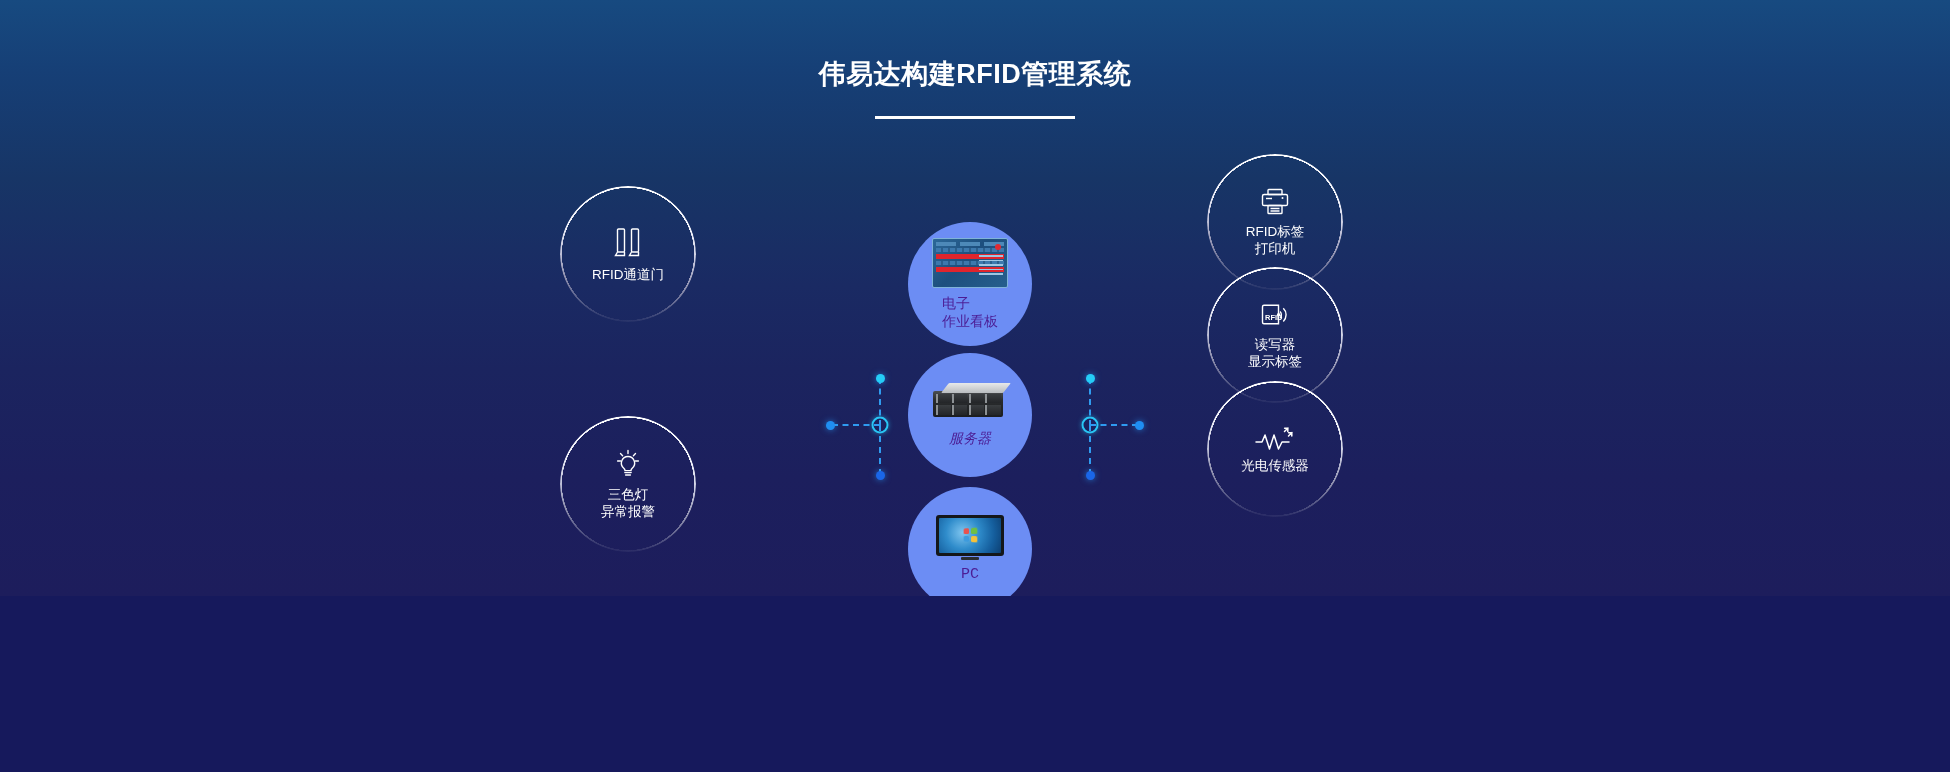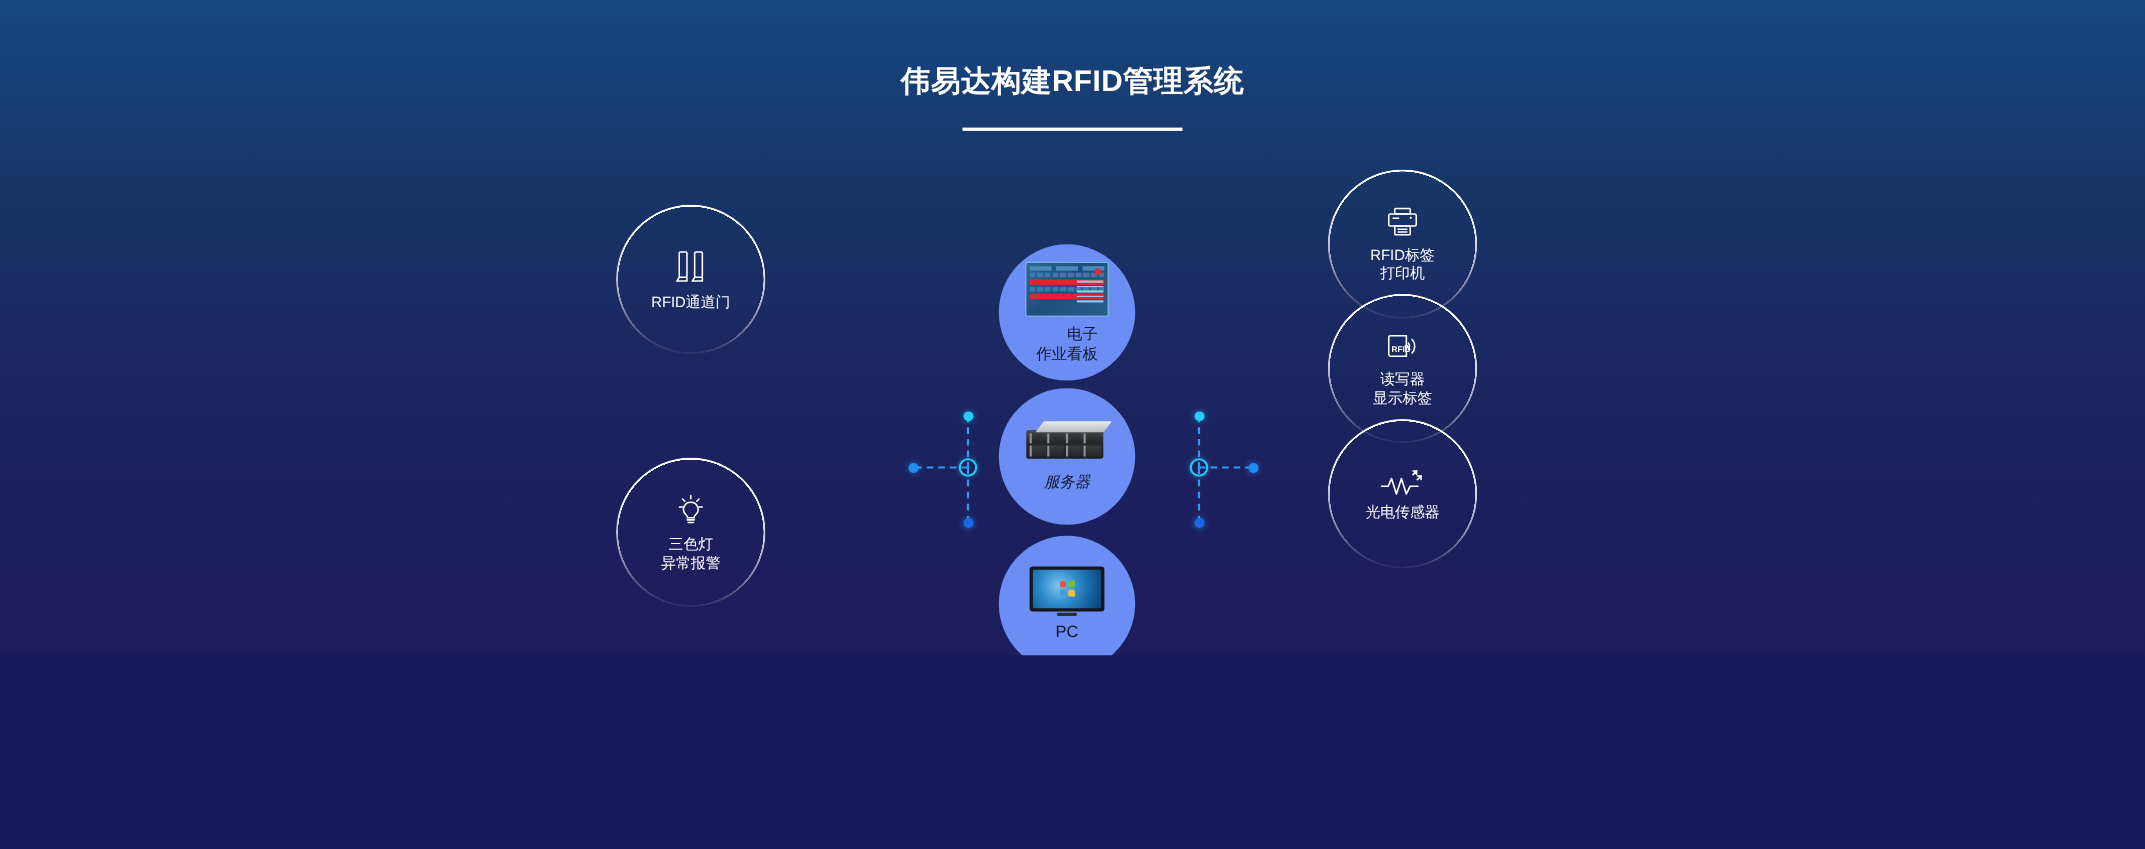--- a/index.html
+++ b/index.html
@@ -99,28 +99,28 @@
     line-height: 0;
   }
 
   
   .node.filled {
     width: 124px;
     height: 124px;
     background: #6c8df4;
   }
   .node.filled .label {
-    color: #0f172a;
+    color: #4c1d95;
     font-size: 14px;
     line-height: 18px;
-    text-align: right;
+    text-align: left;
     white-space: pre-line;
     margin-top: 6px;
   }
-  .node.filled.pc .label { font-size: 15px; }
+  .node.filled.pc .label { font-size: 15px; font-family: Liberation Mono, monospace; }
 
   
   .thumb { position: relative; }
 
   
   .kanban {
     width: 74px; height: 48px;
     background: linear-gradient(135deg, #2c6898 0%, #1d4f7e 45%, #265f8d 100%);
     border: 1px solid #7fb3d8;
     border-radius: 2px;

